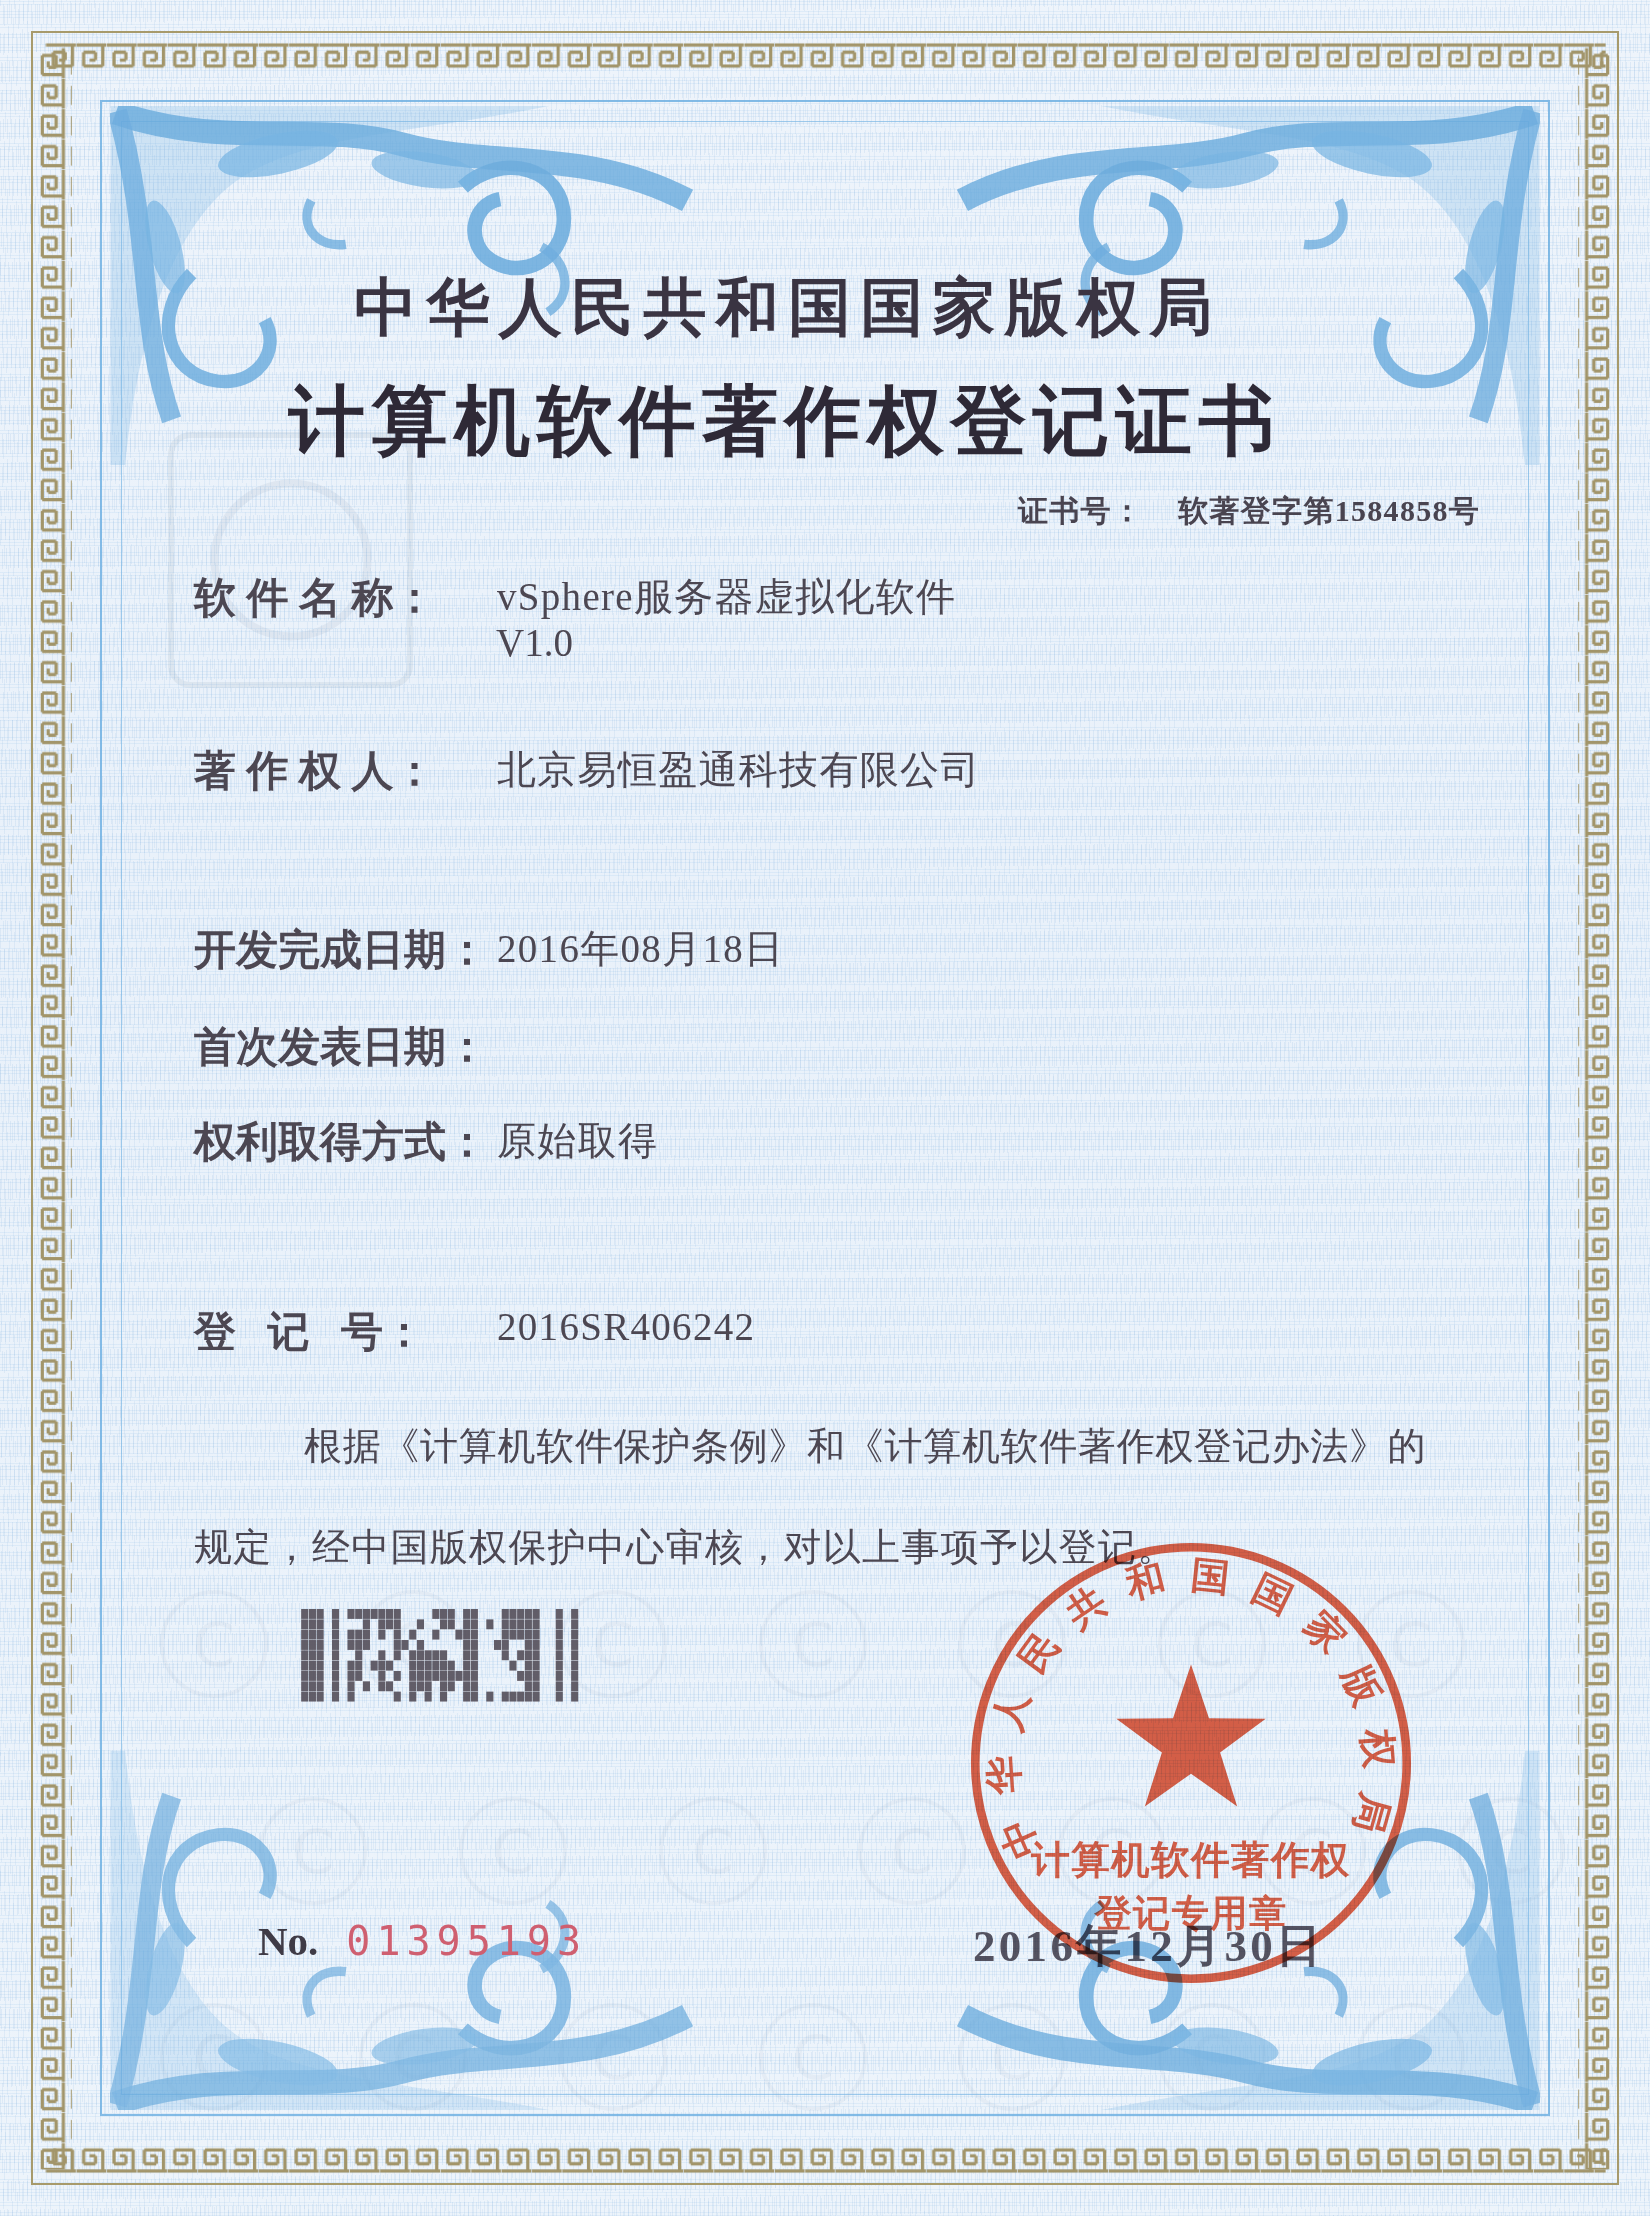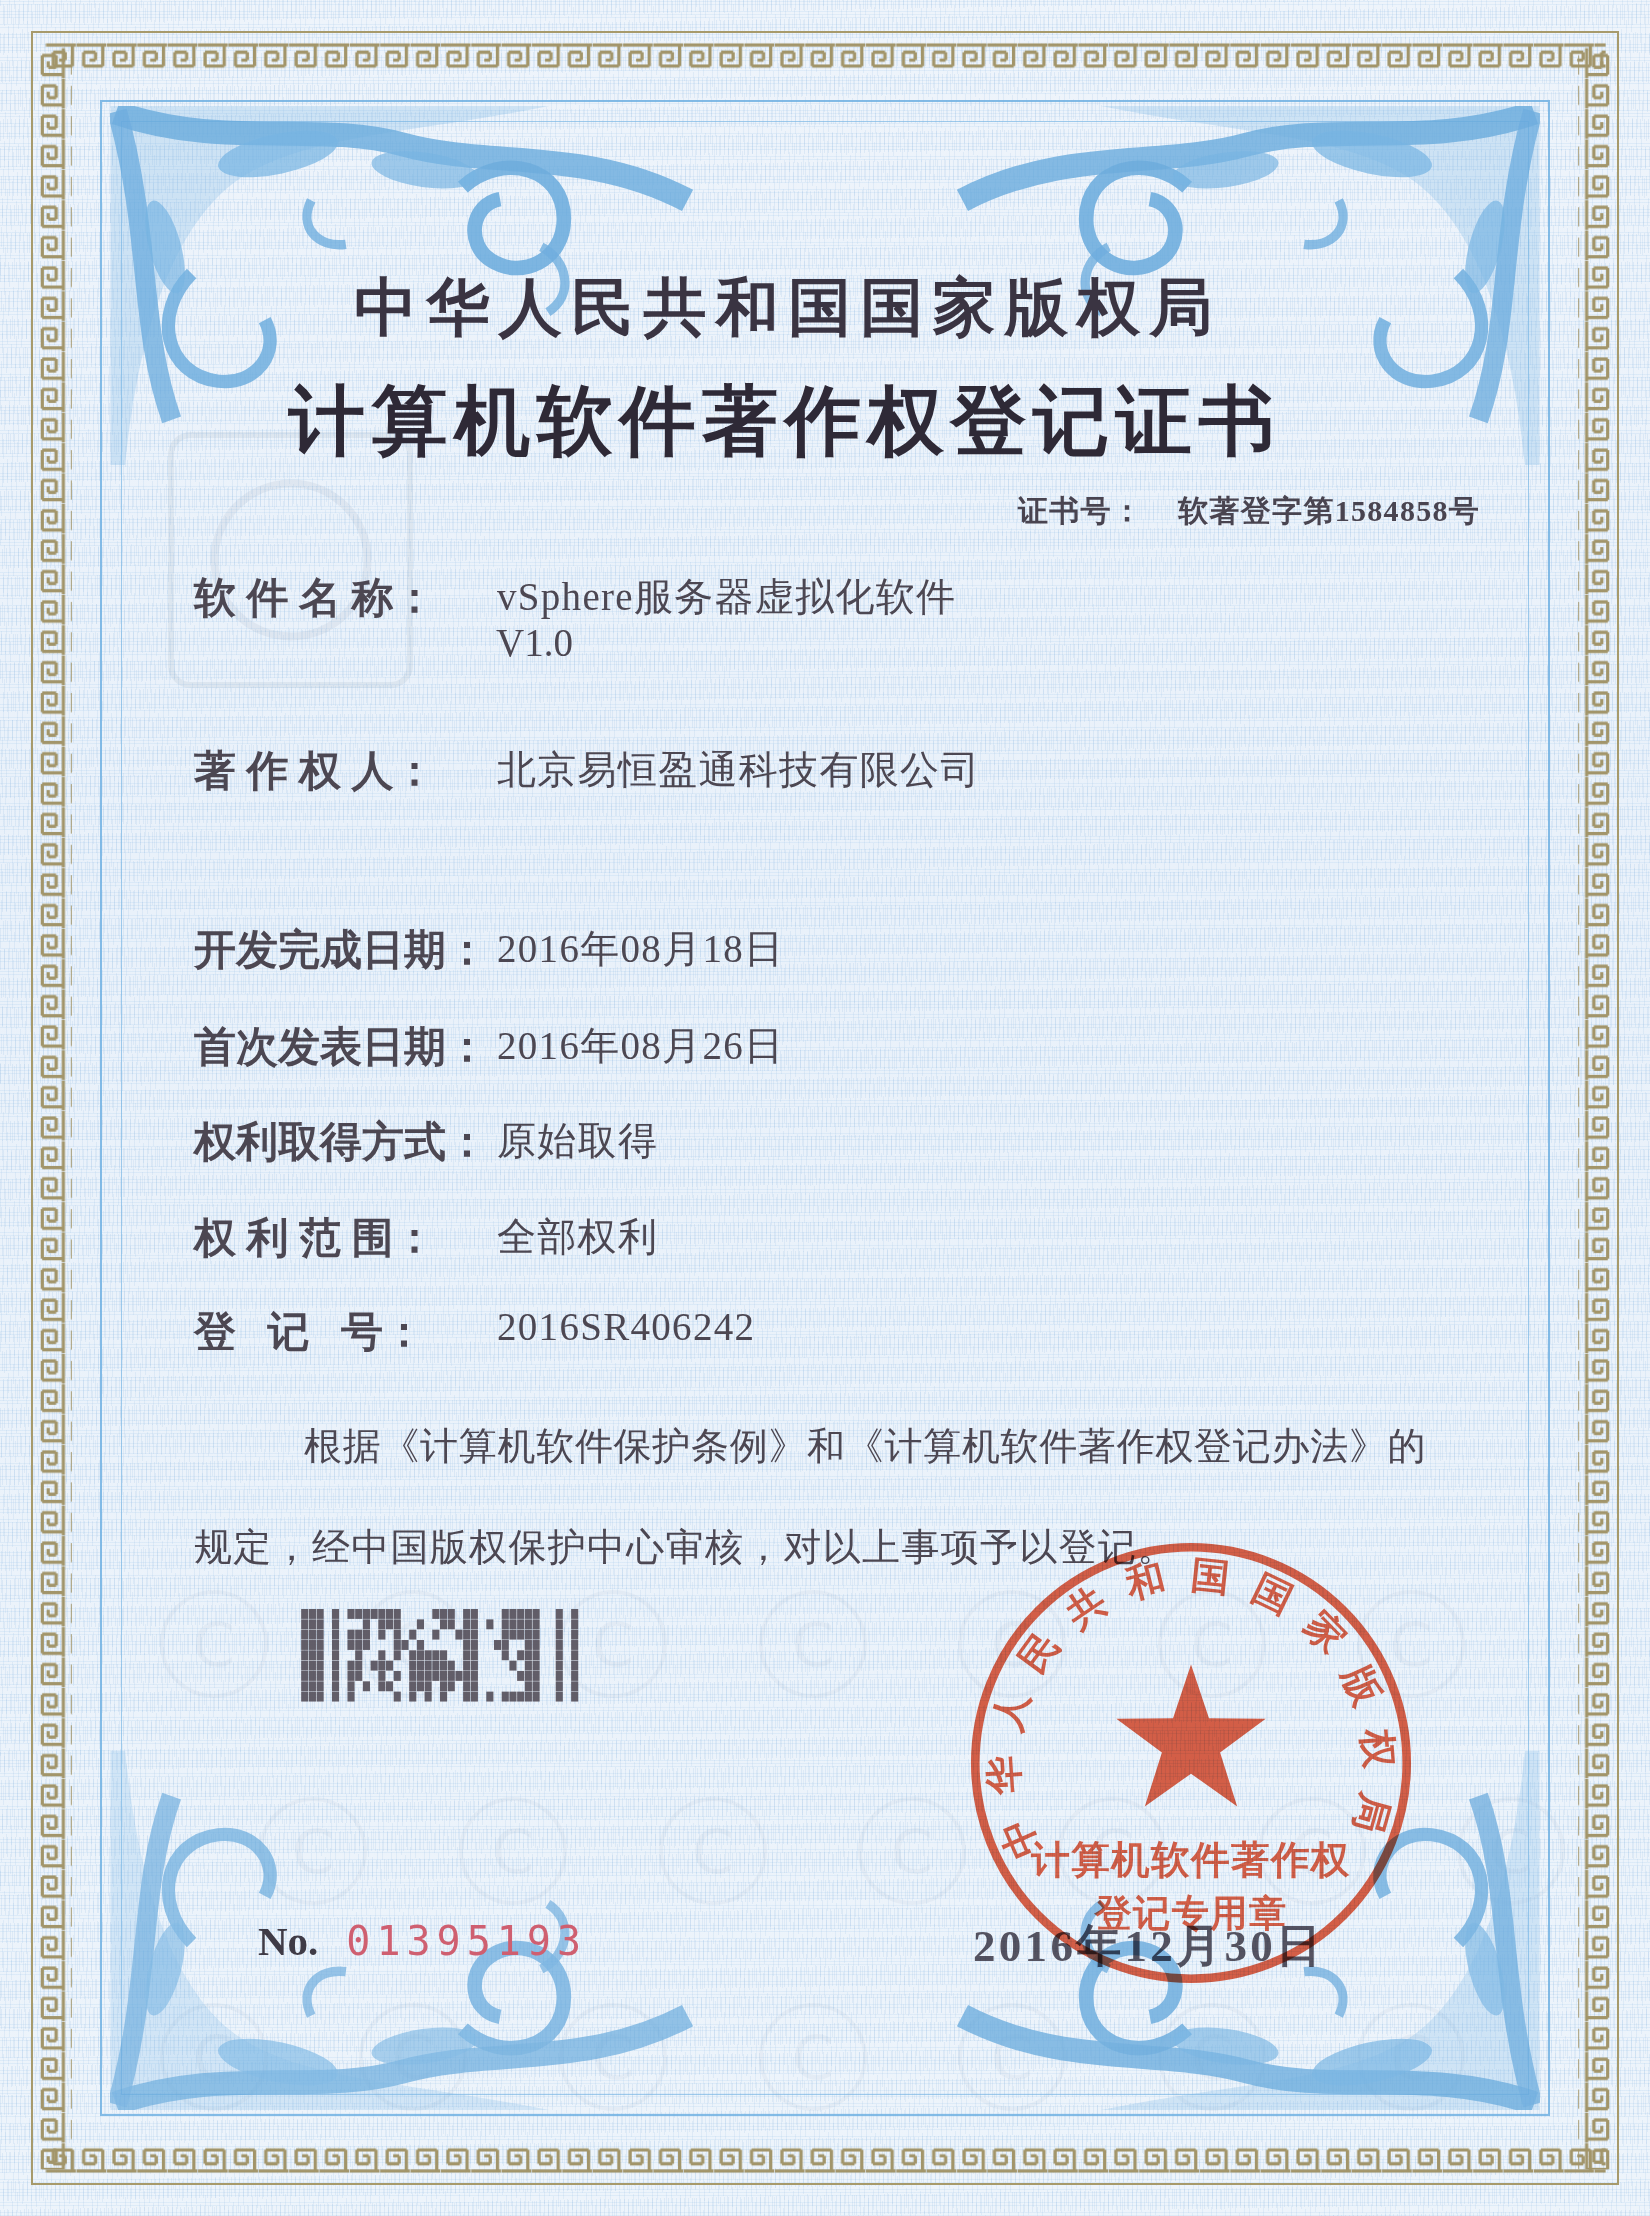--- a/index.html
+++ b/index.html
@@ -167,29 +167,24 @@
   <div class="row r2">
     <span class="lbl">著 作 权 人：</span>
     <span class="val">北京易恒盈通科技有限公司</span>
   </div>
   <div class="row r3">
     <span class="lbl">开发完成日期：</span>
     <span class="val">2016年08月18日</span>
   </div>
   <div class="row r4">
     <span class="lbl">首次发表日期：</span>
-    <span class="val">2016年08月26日</span>
   </div>
   <div class="row r5">
     <span class="lbl">权利取得方式：</span>
     <span class="val">原始取得</span>
-  </div>
-  <div class="row r6">
-    <span class="lbl">权 利 范 围：</span>
-    <span class="val">全部权利</span>
   </div>
   <div class="row r7">
     <span class="lbl">登   记   号：</span>
     <span class="val">2016SR406242</span>
   </div>
 
   <div class="stmt1">根据《计算机软件保护条例》和《计算机软件著作权登记办法》的</div>
   <div class="stmt2">规定，经中国版权保护中心审核，对以上事项予以登记。</div>
 
   <svg class="barcode" id="barcode" width="278" height="93" viewBox="0 0 418 140">

